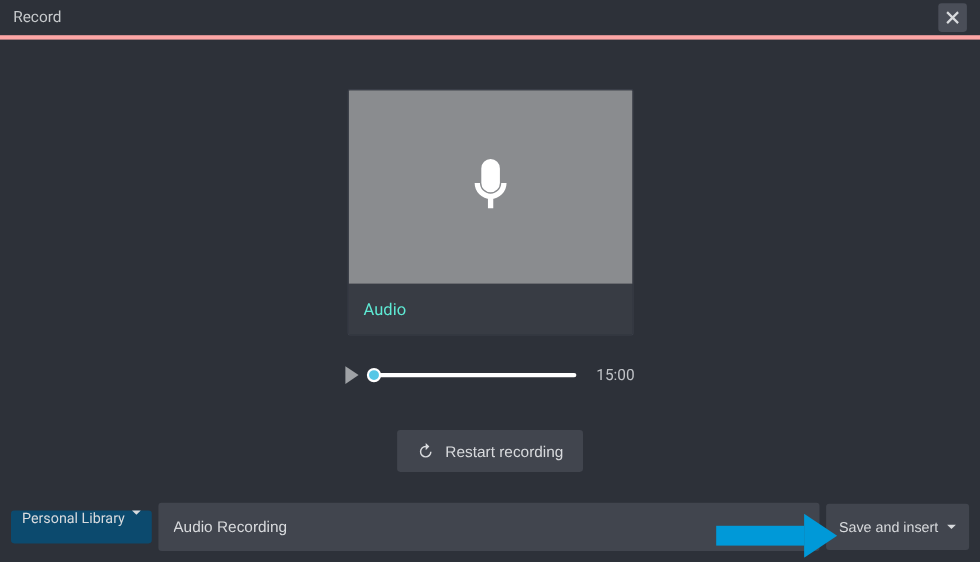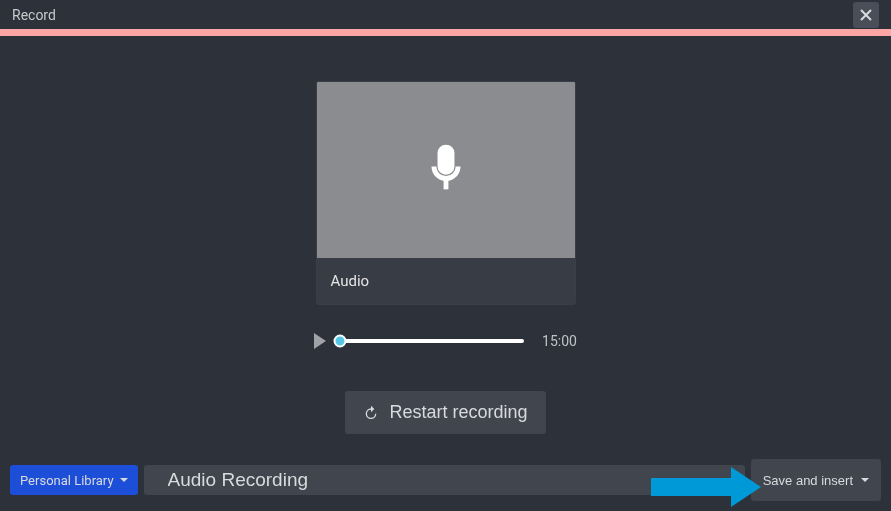--- a/index.html
+++ b/index.html
@@ -15,21 +15,21 @@
       color: #c6c9cc;
       overflow: hidden;
       position: relative;
     }
     .header {
       display: flex;
       align-items: center;
       justify-content: space-between;
       padding: 8px 12px 8px 12px;
       height: 36px;
-      border-bottom: 7px solid #fca5a5;
+      border-bottom: 4px solid #fca5a5;
     }
     .header-title {
       font-size: 14px;
       color: #c6c9cc;
     }
     .close-btn {
       width: 26px;
       height: 26px;
       background: #4a4e58;
       border-radius: 3px;
@@ -71,21 +71,21 @@
     }
     .thumb-top svg {
       width: 58px;
       height: 58px;
       fill: #ffffff;
     }
     .thumb-bottom {
       background: #383c44;
       padding: 14px 14px;
       font-size: 15px;
-      color: #e5e5e5;
+      color: #5eead4;
     }
     .player {
       margin-top: 28px;
       display: flex;
       align-items: center;
       gap: 14px;
     }
     .play-icon {
       width: 0;
       height: 0;
@@ -118,70 +118,70 @@
       color: #bfc2c6;
       margin-left: 4px;
     }
     .restart-btn {
       margin-top: 42px;
       background: #41454e;
       border: none;
       color: #d8dadd;
       padding: 11px 18px;
       border-radius: 3px;
-      font-size: 18px;
+      font-size: 14px;
       display: flex;
       align-items: center;
       gap: 10px;
       cursor: pointer;
     }
     .restart-btn svg {
       width: 16px;
       height: 16px;
       fill: #d8dadd;
     }
     .footer {
       position: absolute;
       bottom: 10px;
       left: 10px;
       right: 10px;
       display: flex;
       align-items: center;
       gap: 6px;
     }
     .library-select {
-      background: #1d4ed8;
+      background: #0c4a6e;
       border: none;
       color: #d8dadd;
       height: 30px;
       padding: 0 10px;
       border-radius: 3px;
       font-size: 13px;
       display: flex;
-      align-items: center;
+      align-items: flex-start;
       gap: 6px;
       cursor: pointer;
       white-space: nowrap;
     }
     .caret-down {
       width: 0;
       height: 0;
       border-left: 4px solid transparent;
       border-right: 4px solid transparent;
       border-top: 4px solid #d8dadd;
     }
     .filename-input {
       flex: 1;
-      height: 30px;
+      height: 44px;
       background: #41454e;
       border: none;
       color: #d8dadd;
-      padding: 0 24px;
-      border-radius: 3px;
-      font-size: 19px;
+      padding: 0 14px;
+      border-radius: 3px;
+      font-size: 14px;
       outline: none;
     }
     .save-btn {
       background: #41454e;
       border: none;
       color: #d8dadd;
       height: 42px;
       padding: 0 12px;
       border-radius: 3px;
       font-size: 13px;

